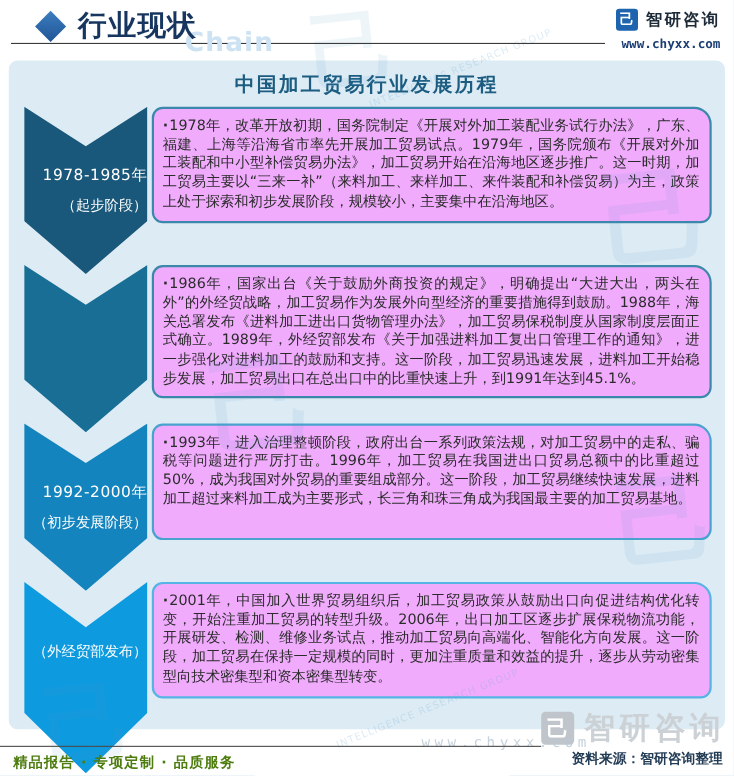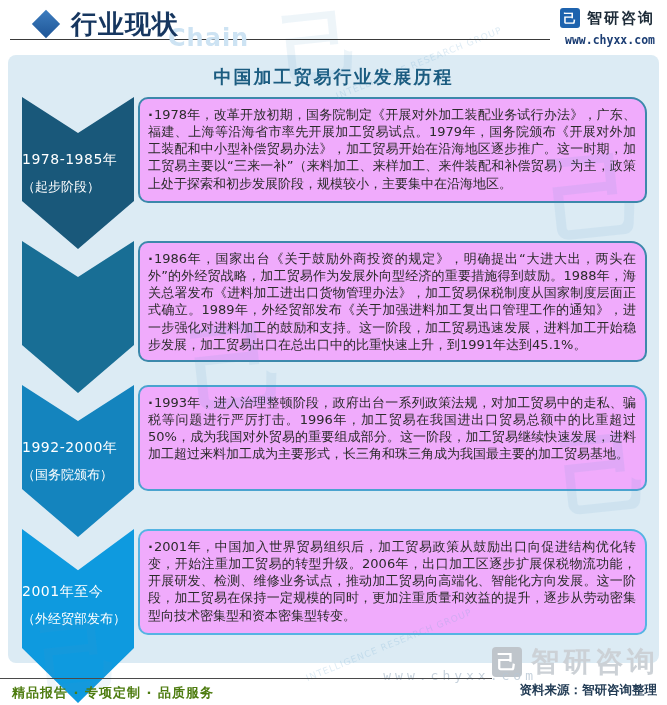--- a/index.html
+++ b/index.html
@@ -22,21 +22,21 @@
   .brand-site{margin-top:5px;font-family:"DejaVu Sans Mono","Liberation Mono",monospace;
     font-size:11.5px;color:#1c3e74;font-weight:bold;}
   
   .main-panel{position:absolute;top:55px;left:8px;width:651px;height:608px;background:#dcebf4;border-radius:8px;z-index:1;}
   .main-title{margin:0;padding-top:10px;text-align:center;font-family:"DejaVu Serif","Liberation Serif",serif;
     font-weight:bold;font-size:18px;color:#1b5c80;letter-spacing:2px;}
   .rows{position:absolute;top:40px;left:0;right:0;}
   .row{position:relative;height:142px;}
   .chevron{position:absolute;left:14px;top:0;width:112px;height:152px;z-index:3;}
   .row:last-child .chevron{height:174px;}
-  .chev-label{position:absolute;left:14px;top:54px;width:112px;z-index:4;text-align:left;color:#ffffff;}
+  .chev-label{position:absolute;left:14px;top:54px;width:112px;z-index:4;text-align:right;color:#ffffff;}
   .chev-period{font-size:14px;margin-bottom:9px;letter-spacing:0.5px;}
   .chev-phase{font-size:13px;}
   .box{position:relative;margin:2px 12px 0 130px;background:#f0abfc;border:2px solid #3c88ab;
     border-radius:10px 16px 10px 10px;padding:7px 9px 7px 8px;box-sizing:border-box;z-index:2;min-height:106px;}
   .desc{margin:0;font-size:13px;line-height:1.32;color:#2b2b2b;text-align:justify;}
   .desc::before{content:"·";font-weight:bold;margin-right:1px;}
   
   .footer-rule{position:absolute;top:678px;left:0;width:492px;height:0;border-top:1px solid #4a4a4a;z-index:6;}
   .slogan{position:absolute;left:12px;top:684px;font-size:13px;font-weight:bold;color:#4d7c0f;z-index:6;letter-spacing:1px;}
   .source{position:absolute;right:10px;top:682px;font-size:12.5px;color:#233c55;font-weight:bold;z-index:7;}
@@ -100,33 +100,32 @@
         <p class="desc">1986年，国家出台《关于鼓励外商投资的规定》，明确提出“大进大出，两头在外”的外经贸战略，加工贸易作为发展外向型经济的重要措施得到鼓励。1988年，海关总署发布《进料加工进出口货物管理办法》，加工贸易保税制度从国家制度层面正式确立。1989年，外经贸部发布《关于加强进料加工复出口管理工作的通知》，进一步强化对进料加工的鼓励和支持。这一阶段，加工贸易迅速发展，进料加工开始稳步发展，加工贸易出口在总出口中的比重快速上升，到1991年达到45.1%。</p>
       </div>
     </section>
 
     <section class="row">
       <svg class="chevron" viewBox="0 0 112 152" preserveAspectRatio="none">
         <polygon points="0,0 56,36 112,0 112,104 56,152 0,104" style="fill: rgb(20, 132, 190);"></polygon>
       </svg>
       <div class="chev-label">
         <div class="chev-period">1992-2000年</div>
-        <div class="chev-phase">（国务院颁布）</div>
+        <div class="chev-phase">（初步发展阶段）</div>
       </div>
       <div class="box" style="border-color: rgb(74, 163, 207);">
         <p class="desc">1993年，进入治理整顿阶段，政府出台一系列政策法规，对加工贸易中的走私、骗税等问题进行严厉打击。1996年，加工贸易在我国进出口贸易总额中的比重超过50%，成为我国对外贸易的重要组成部分。这一阶段，加工贸易继续快速发展，进料加工超过来料加工成为主要形式，长三角和珠三角成为我国最主要的加工贸易基地。</p>
       </div>
     </section>
 
     <section class="row">
       <svg class="chevron" viewBox="0 0 112 152" preserveAspectRatio="none">
         <polygon points="0,0 56,36 112,0 112,104 56,152 0,104" style="fill: rgb(14, 154, 223);"></polygon>
       </svg>
       <div class="chev-label">
-        <div class="chev-period">2001年至今</div>
         <div class="chev-phase">（外经贸部发布）</div>
       </div>
       <div class="box" style="border-color: rgb(85, 180, 227);">
         <p class="desc">2001年，中国加入世界贸易组织后，加工贸易政策从鼓励出口向促进结构优化转变，开始注重加工贸易的转型升级。2006年，出口加工区逐步扩展保税物流功能，开展研发、检测、维修业务试点，推动加工贸易向高端化、智能化方向发展。这一阶段，加工贸易在保持一定规模的同时，更加注重质量和效益的提升，逐步从劳动密集型向技术密集型和资本密集型转变。</p>
       </div>
     </section>
 
   </div>
 </div>
 

